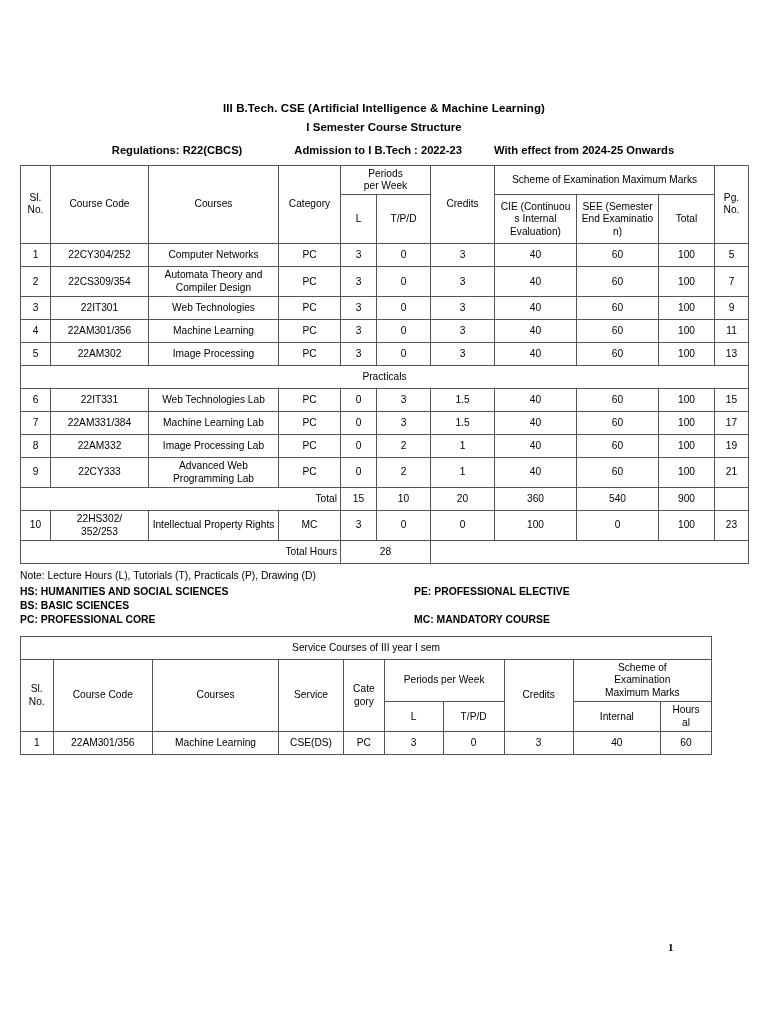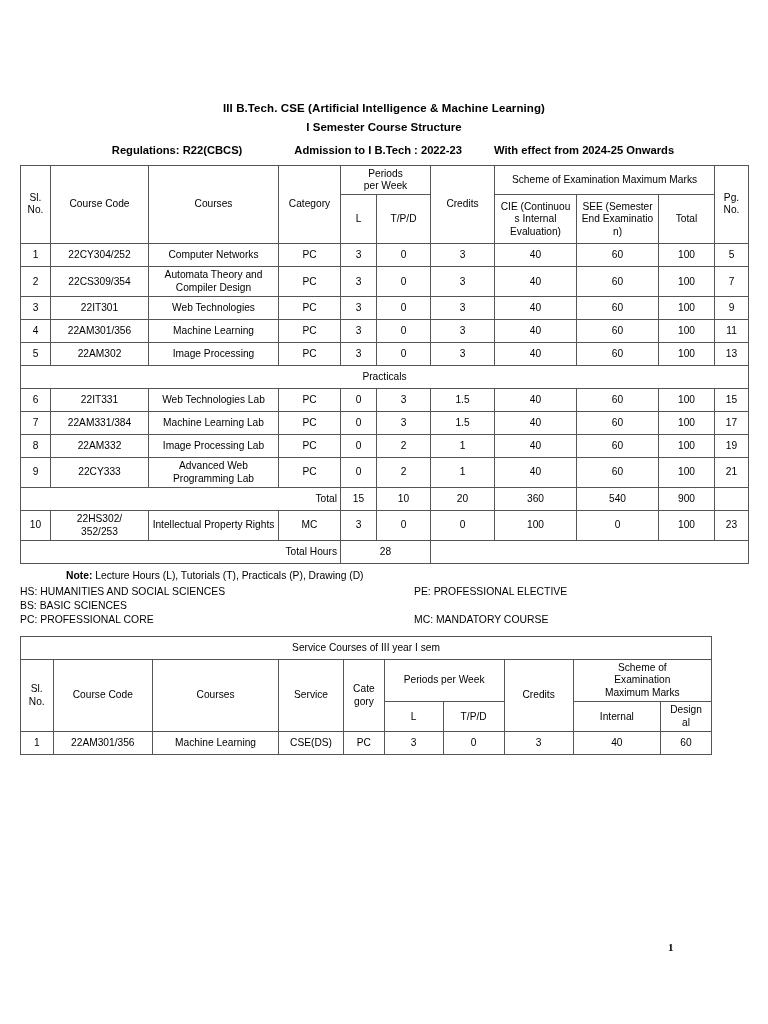--- a/index.html
+++ b/index.html
@@ -80,25 +80,25 @@
   .hdr-small { height: 22px !important; }
   .row-tall td { height: 27px; }
   .sec-row td { height: 21px; }
 
   
   .note {
     margin-top: 5px;
     font-size: 10.3px;
     line-height: 1.32;
   }
-  .note .note-lbl { font-weight: bold; margin-left: 46px; }
+  .note .note-lbl { font-weight: normal; }
   .legend {
     margin-top: 2px;
     font-size: 10.4px;
-    font-weight: normal;
+    font-weight: bold;
     line-height: 1.36;
   }
   .legend-row { display: flex; }
   .legend-row .lcol { width: 394px; }
 
   
   #service-table {
     width: 692px;
     margin-top: 9px;
   }
@@ -386,21 +386,21 @@
           <div>Scheme of</div>
           <div>Examination</div>
           <div>Maximum Marks</div>
         </td>
       </tr>
       <tr>
         <td class="c b" rowspan="2">L</td>
         <td class="c b" rowspan="2">T/P/D</td>
         <td class="c b" rowspan="2">Internal</td>
         <td class="c b" rowspan="2">
-          <div>Design</div>
+          <div>Hours</div>
           <div>al</div>
         </td>
       </tr>
       <tr></tr>
       <tr>
         <td class="c">1</td>
         <td class="c">22AM301/356</td>
         <td class="l">Machine Learning</td>
         <td class="c b">CSE(DS)</td>
         <td class="c b">PC</td>

